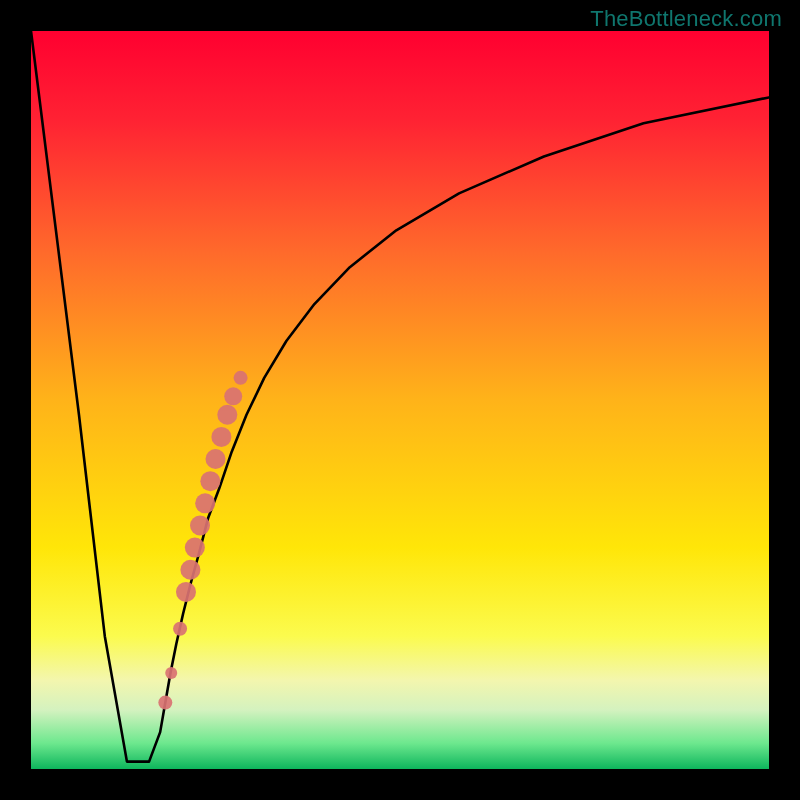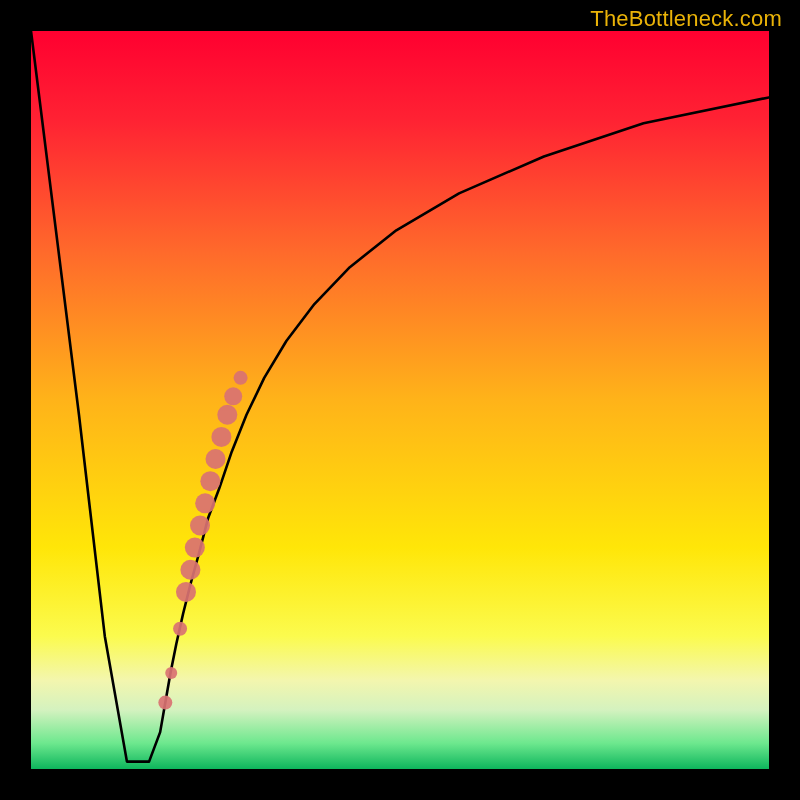--- a/index.html
+++ b/index.html
@@ -32,21 +32,21 @@
     inset: 0;
     width: 100%;
     height: 100%;
   }
   .watermark {
     position: absolute;
     top: 6px;
     right: 18px;
     font-family: Arial, Helvetica, sans-serif;
     font-size: 22px;
-    color: #eab308;
+    color: #0f766e;
     letter-spacing: 0.2px;
     user-select: none;
     text-align: right;
   }
 </style>
 </head>
 <body>
 
 <div class="frame">
   <div class="plot-area">

